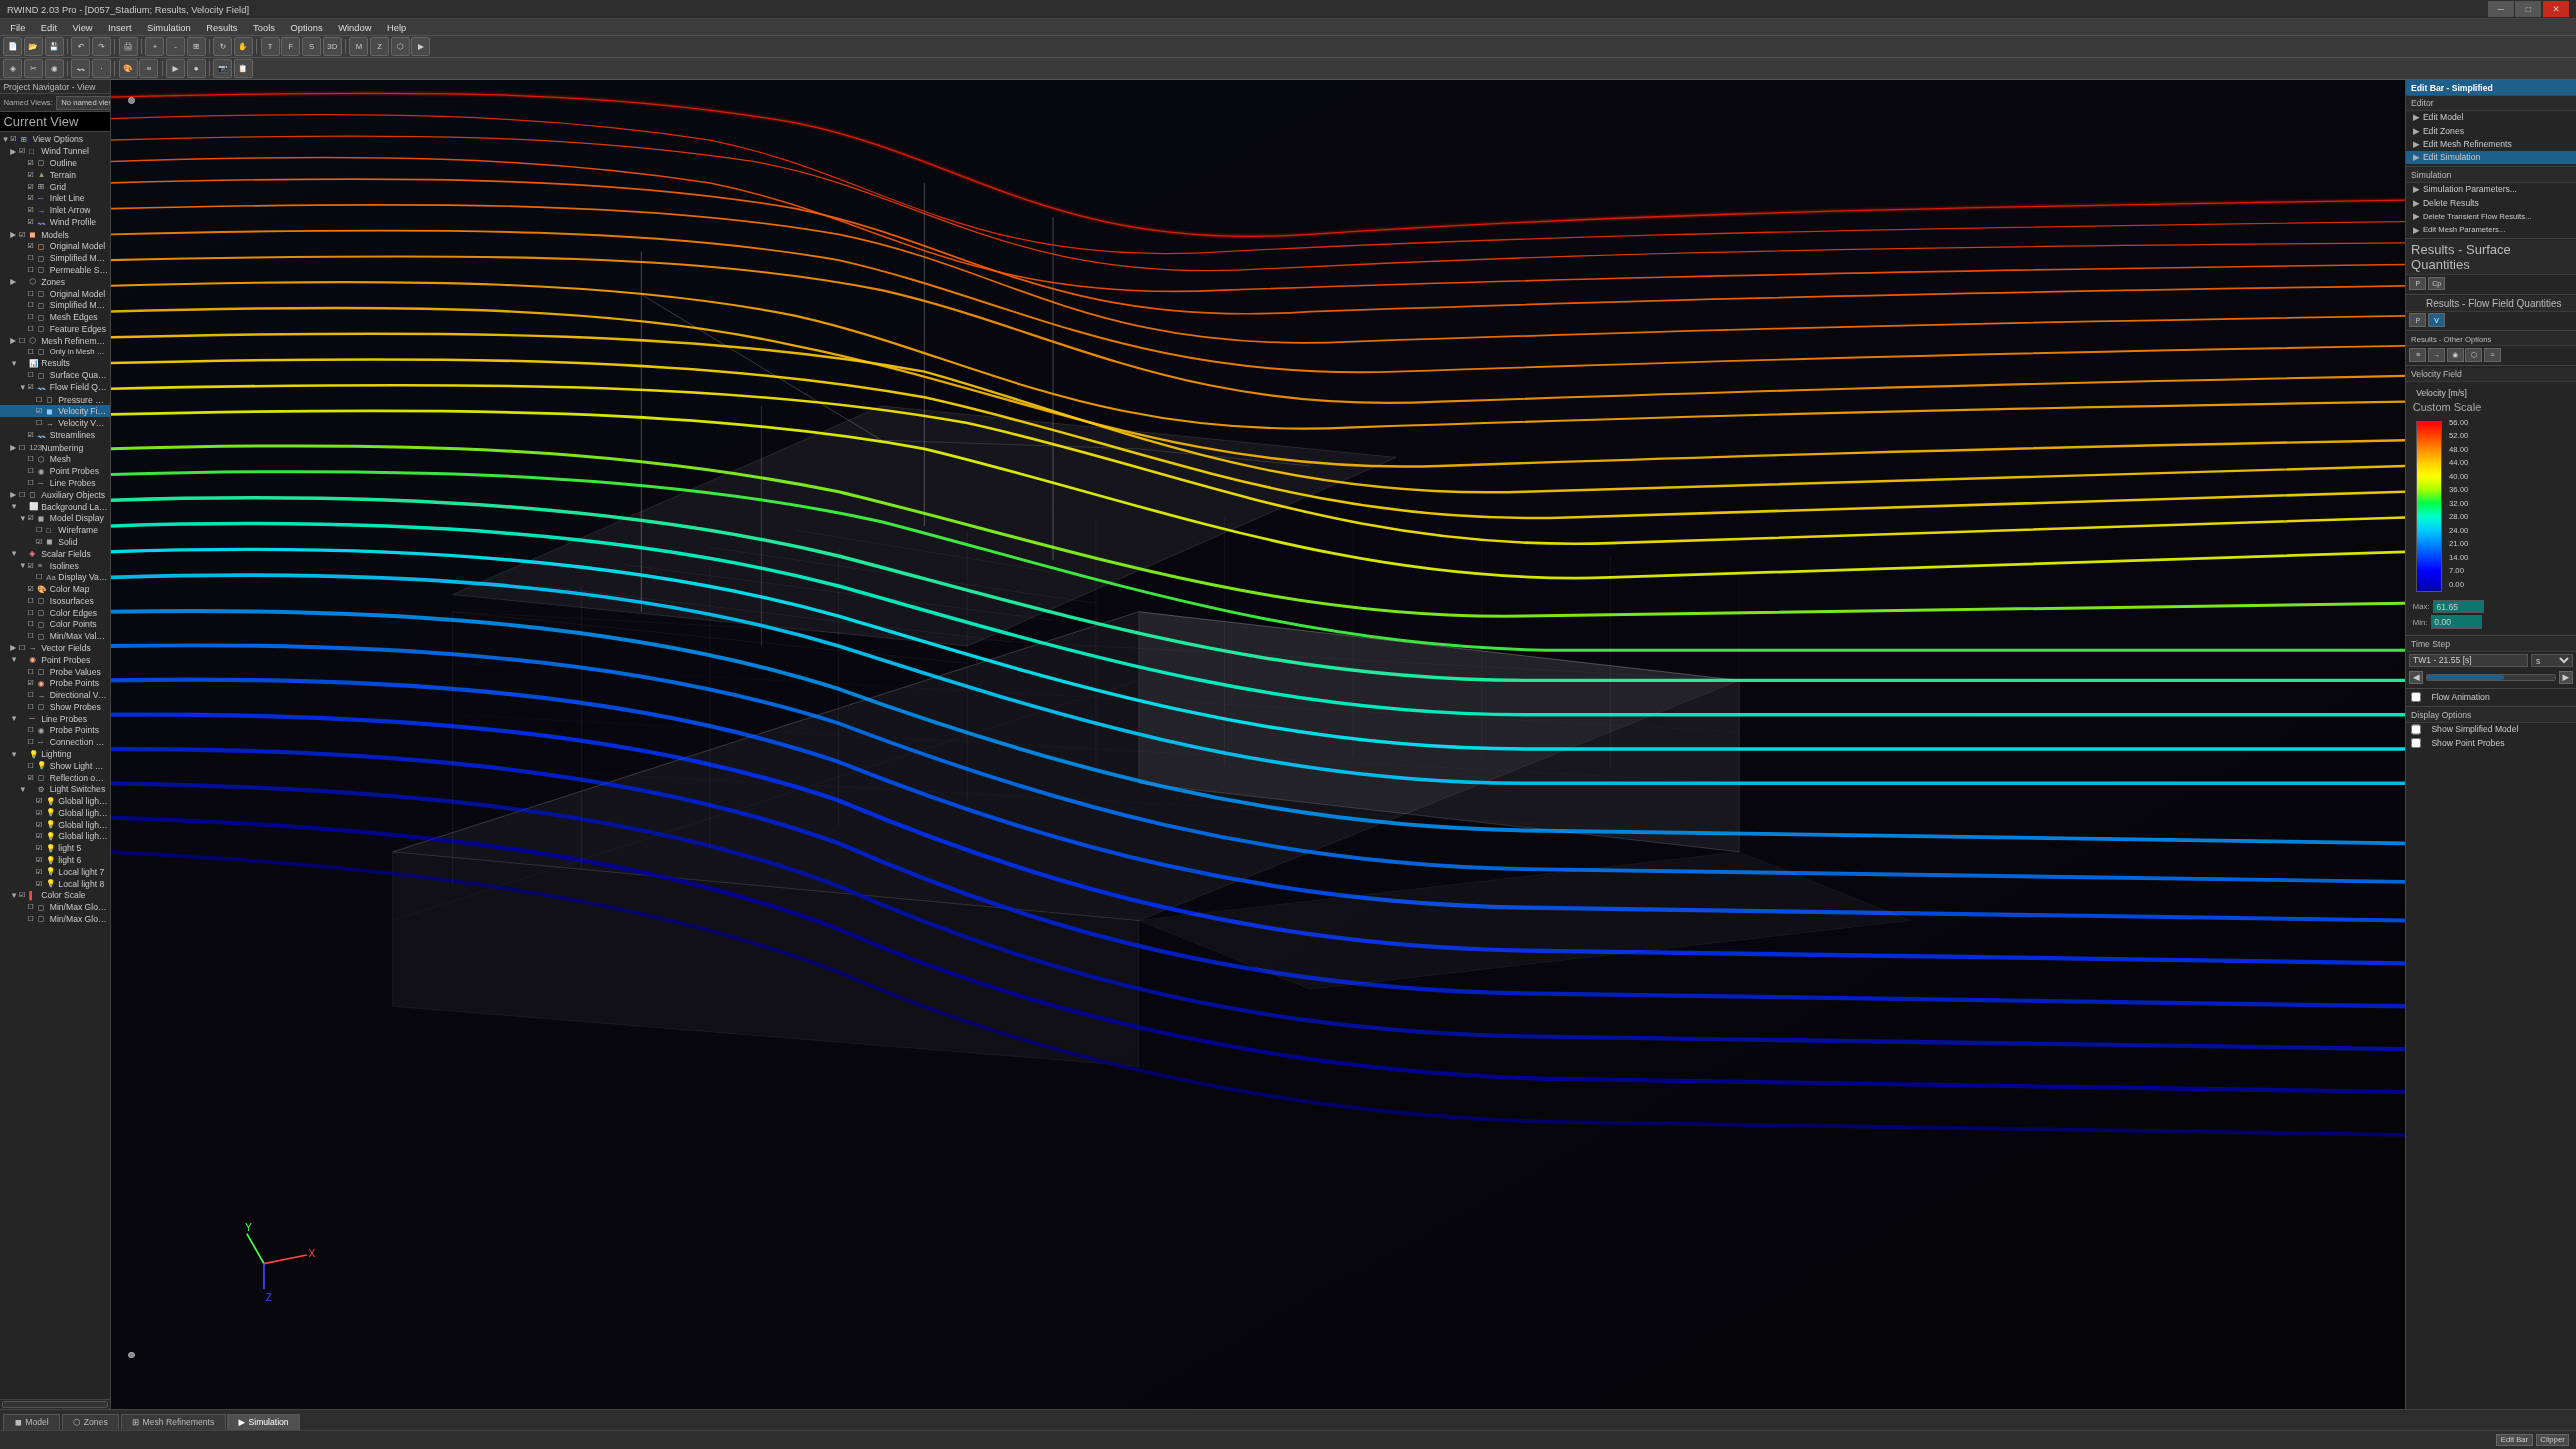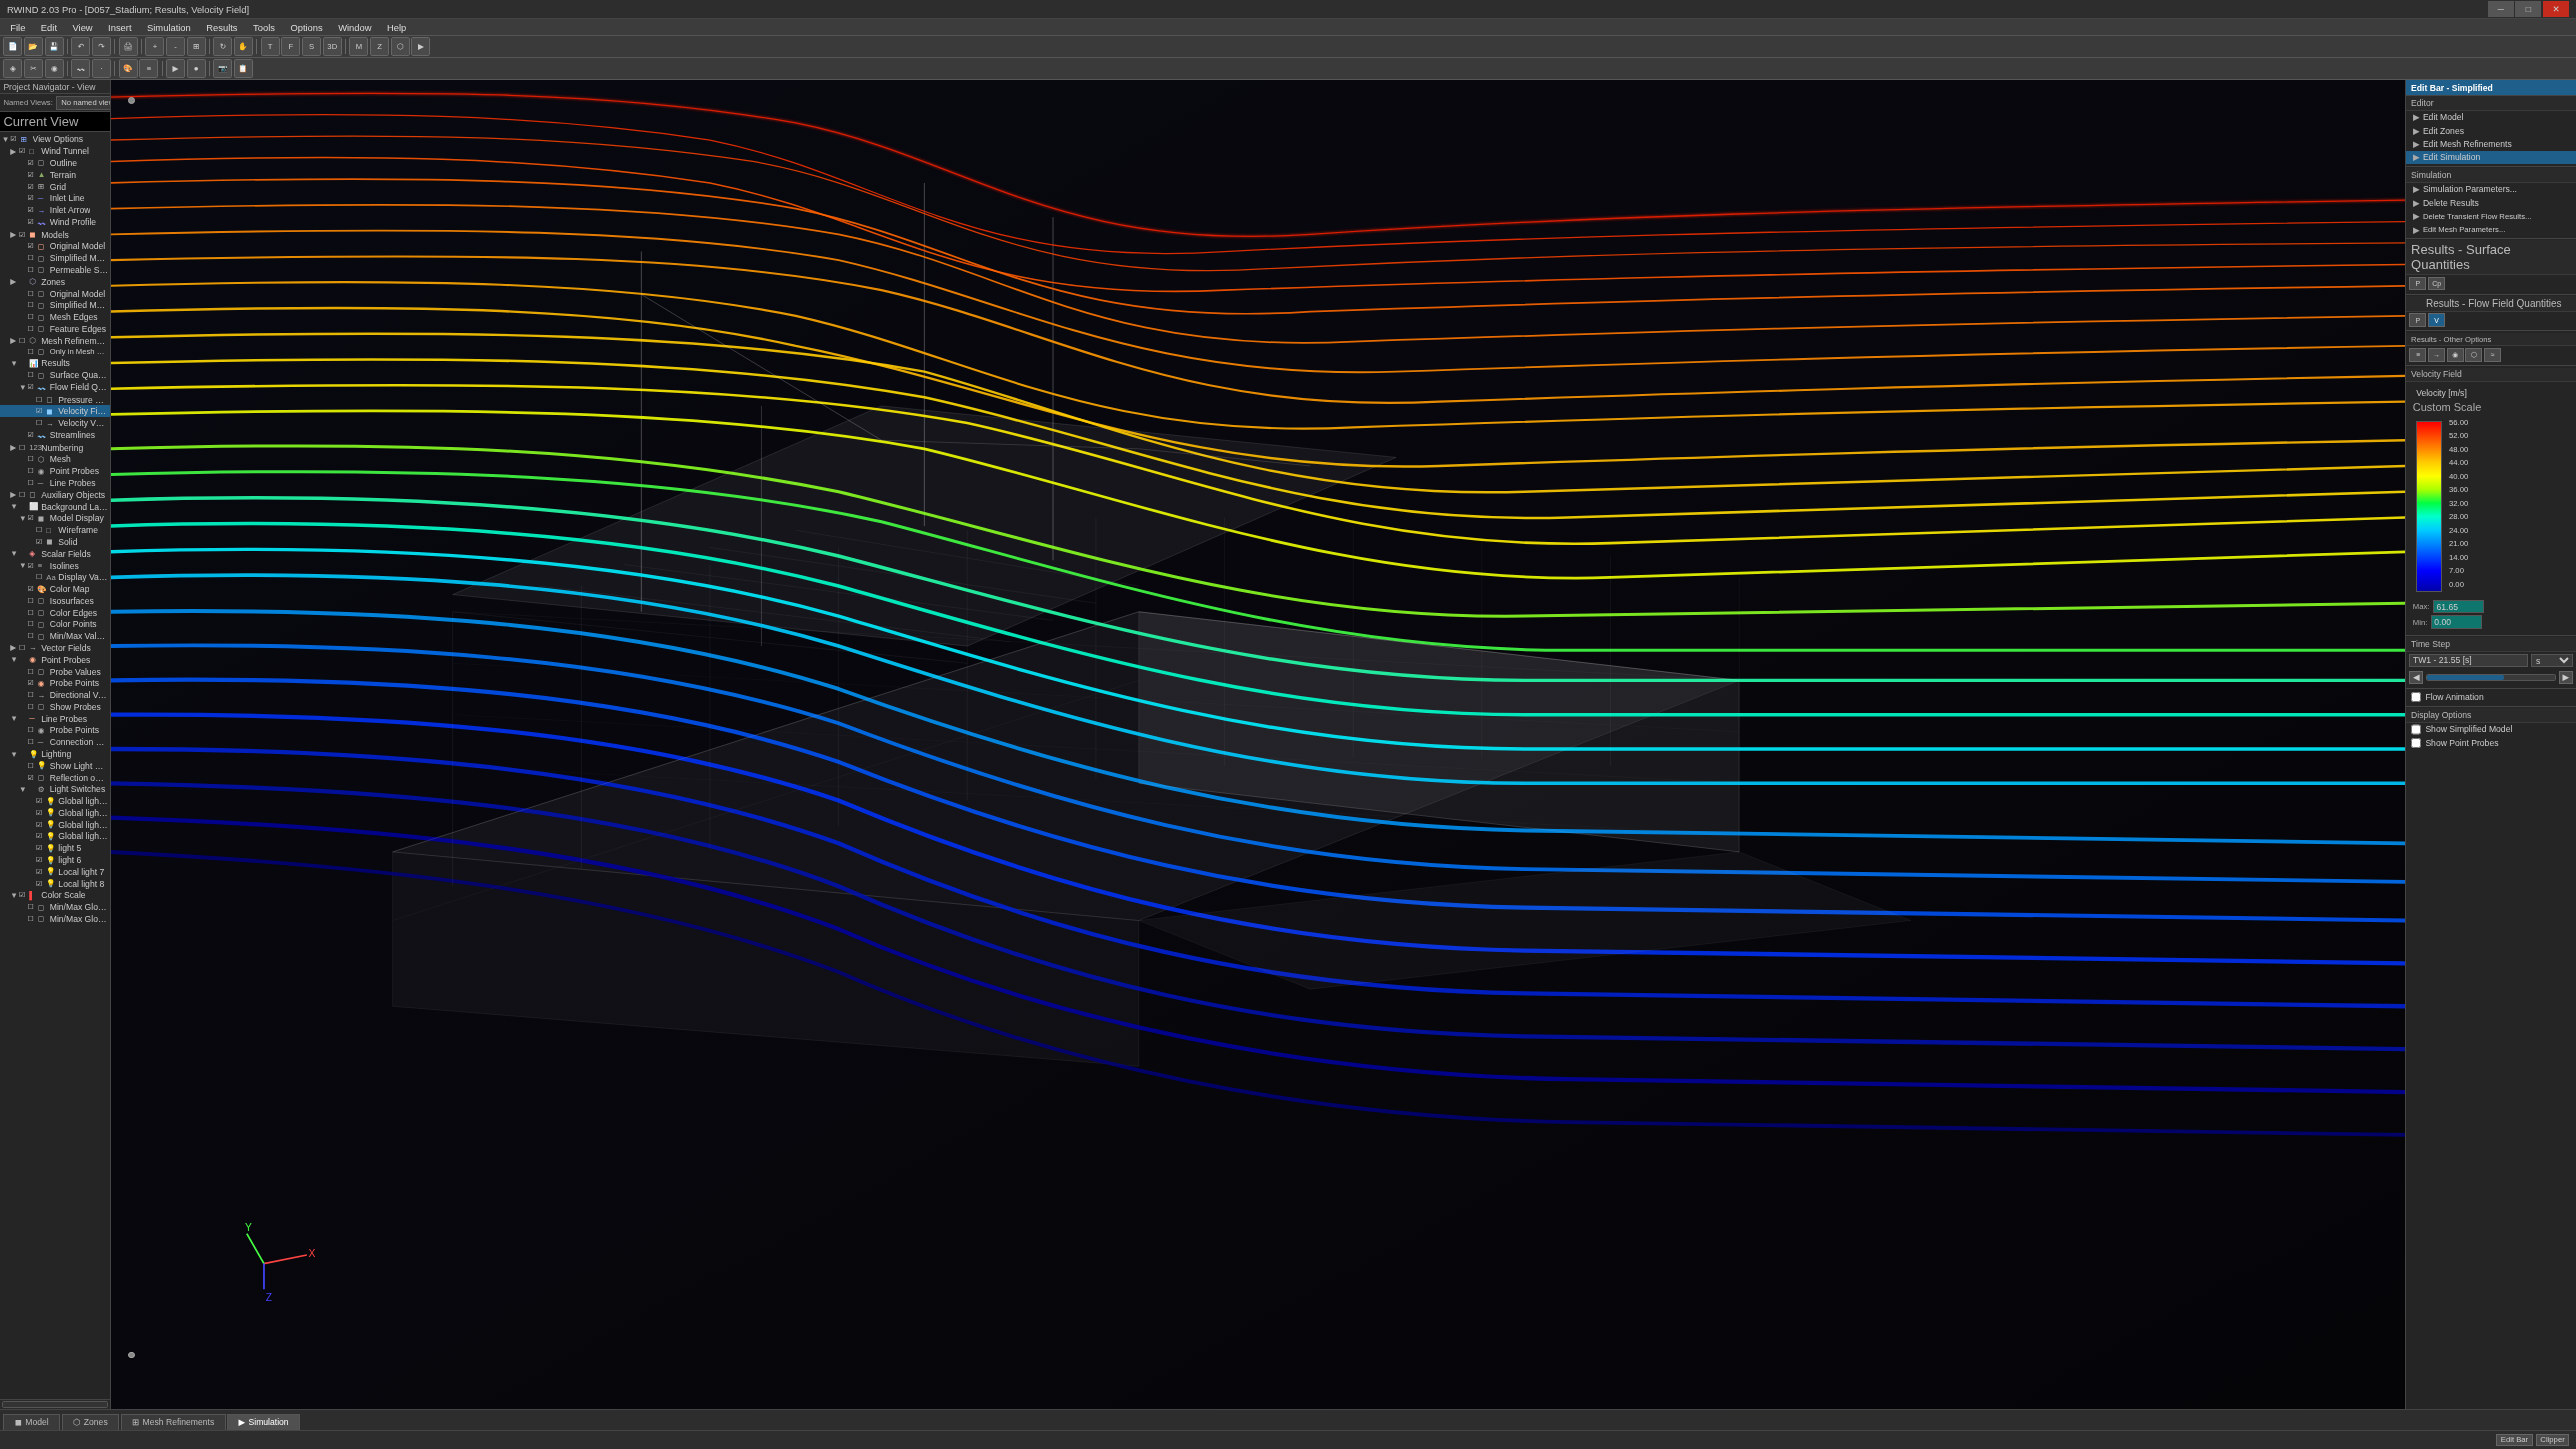--- a/index.html
+++ b/index.html
@@ -237,21 +237,21 @@
       width: 13.7px; height: 13.7px;
       background: #4a4a4a;
       border: 0.9px solid #666;
       color: #ccc;
       font-size: 8.6px;
       cursor: pointer;
       display: flex; align-items: center; justify-content: center;
     }
 
     
-    .cb-row { display: flex; align-items: center; gap: 4px; padding: 1.7px 5.1px; font-size: 8.6px; color: #ccc; }
+    .cb-row { display: flex; align-items: center; gap: 10px; padding: 1.7px 5.1px; font-size: 8.6px; color: #ccc; }
     .cb-row input[type=checkbox] { width: 10.3px; height: 10.3px; }
 
     
     #statusbar {
       height: 19px;
       background: #2d2d2d;
       border-top: 0.9px solid #444;
       display: flex;
       align-items: center;
       padding: 0 6.9px;

